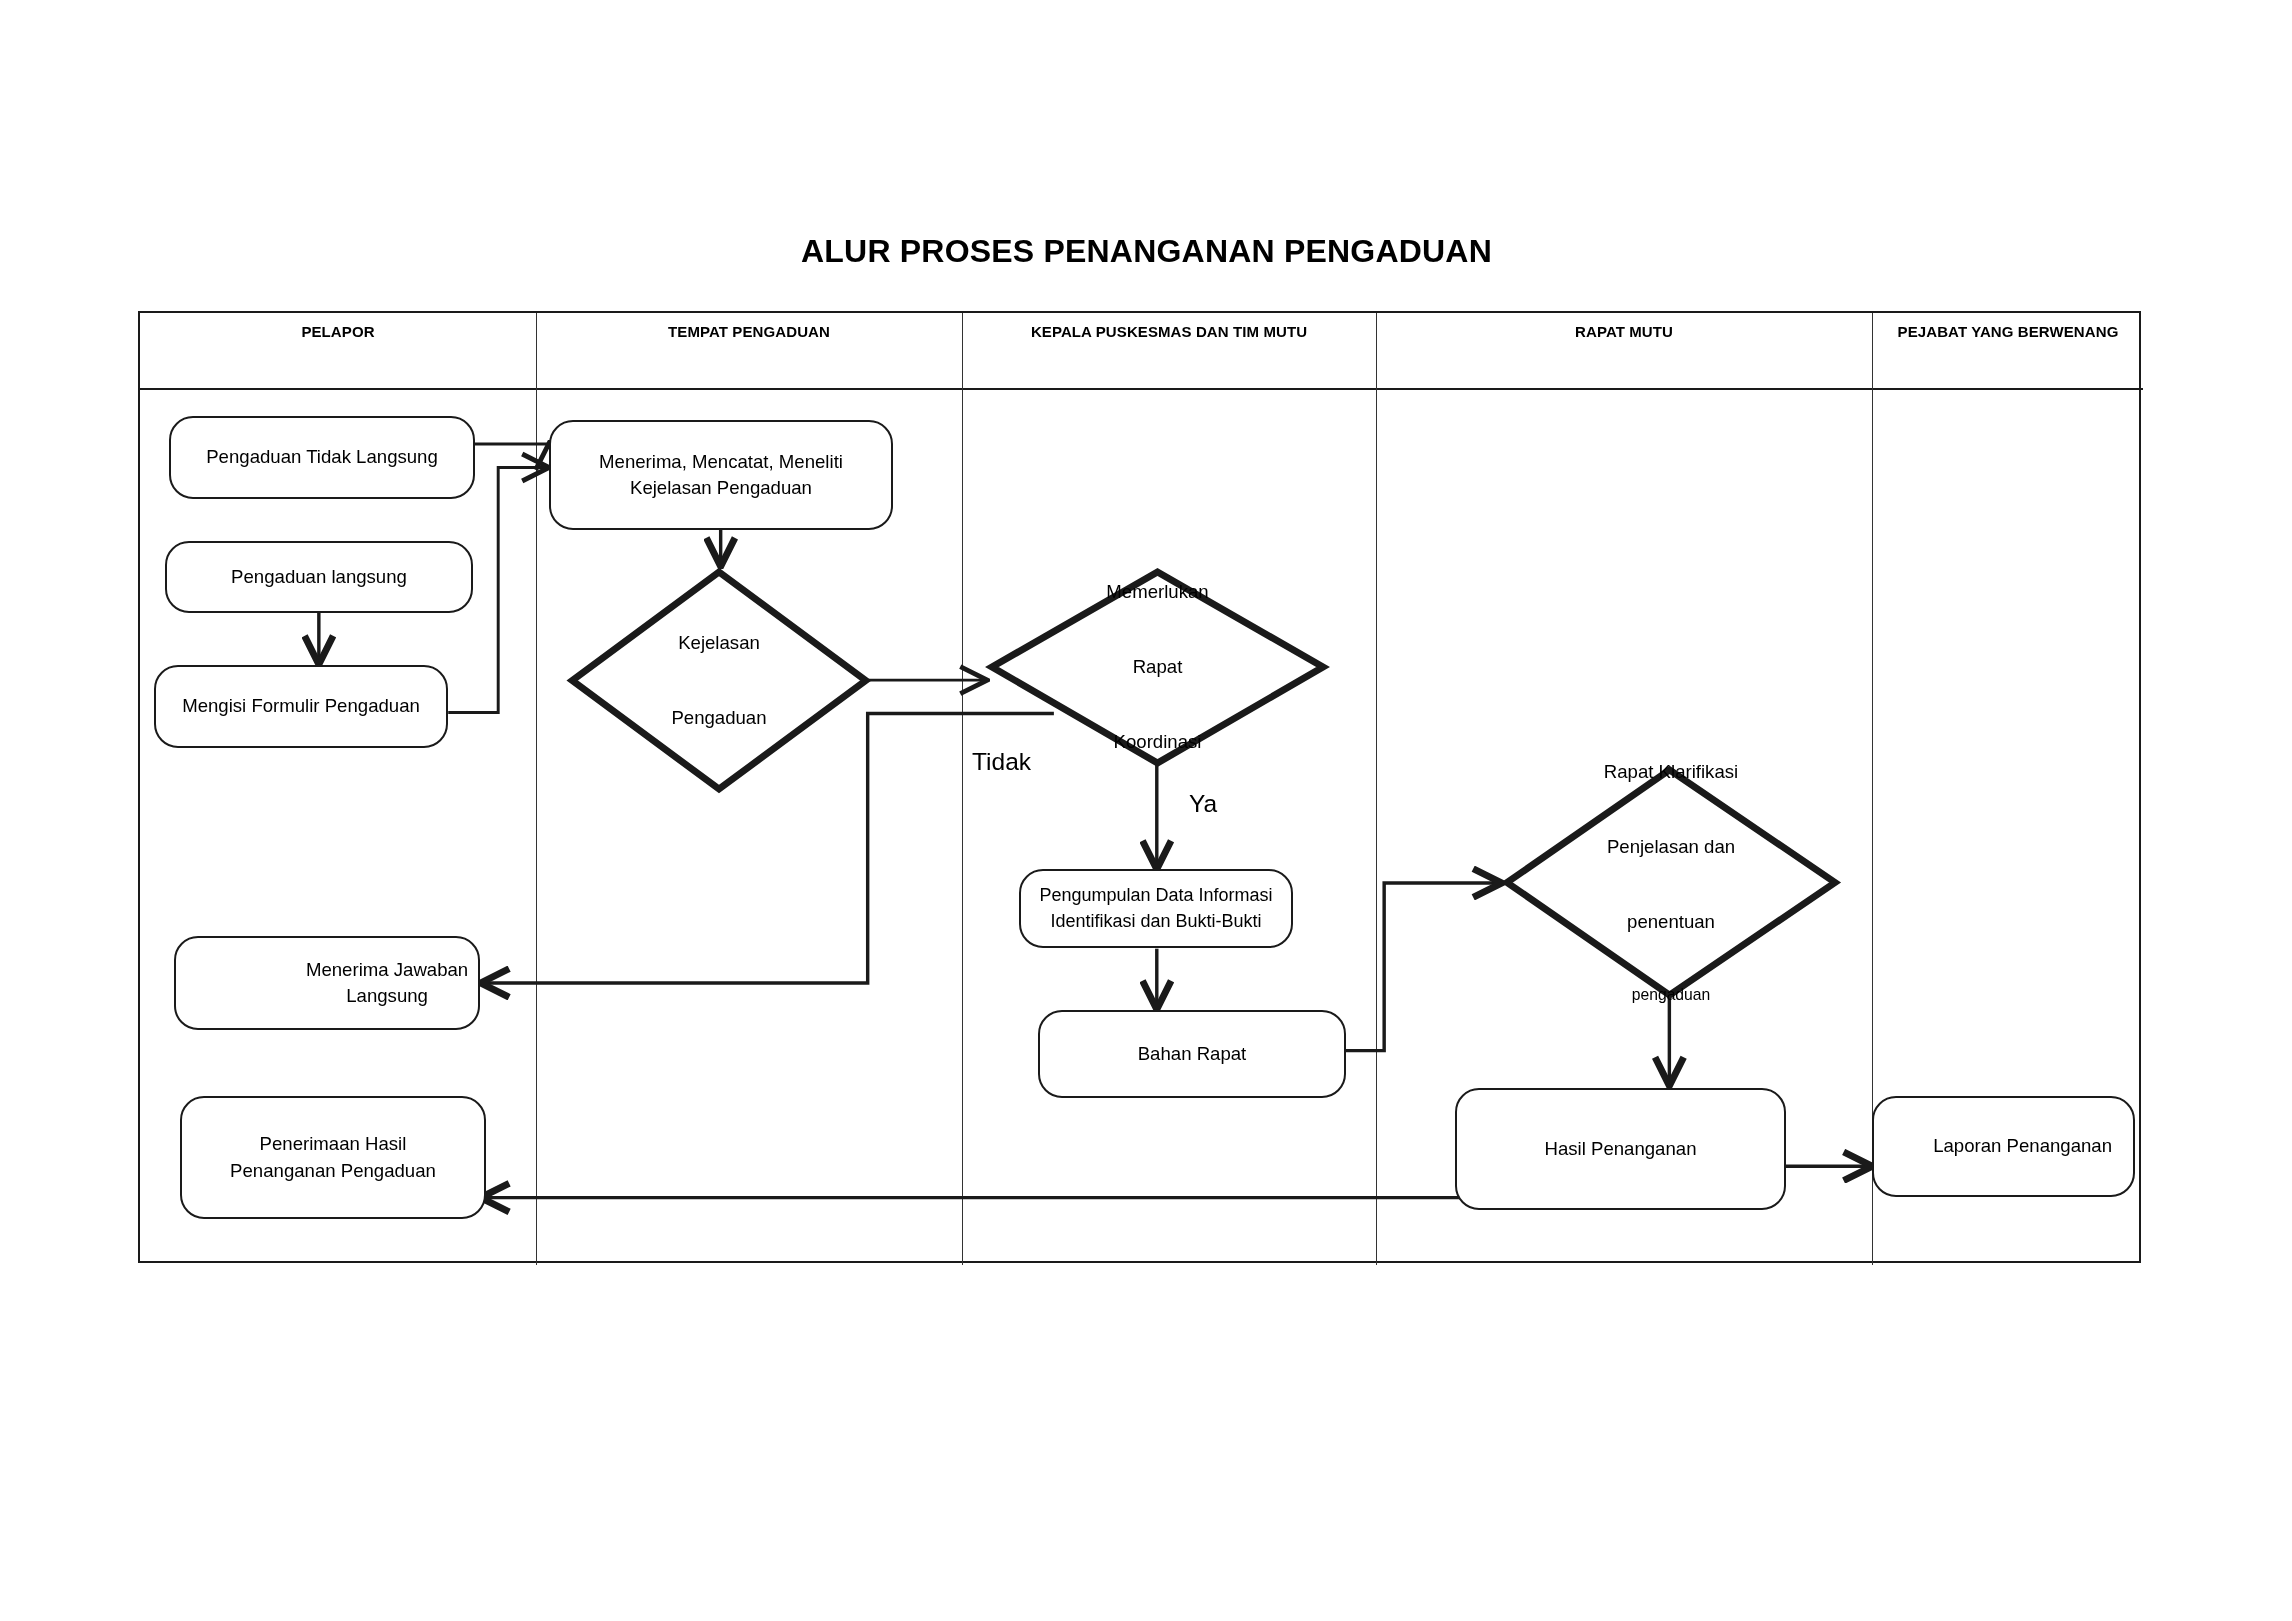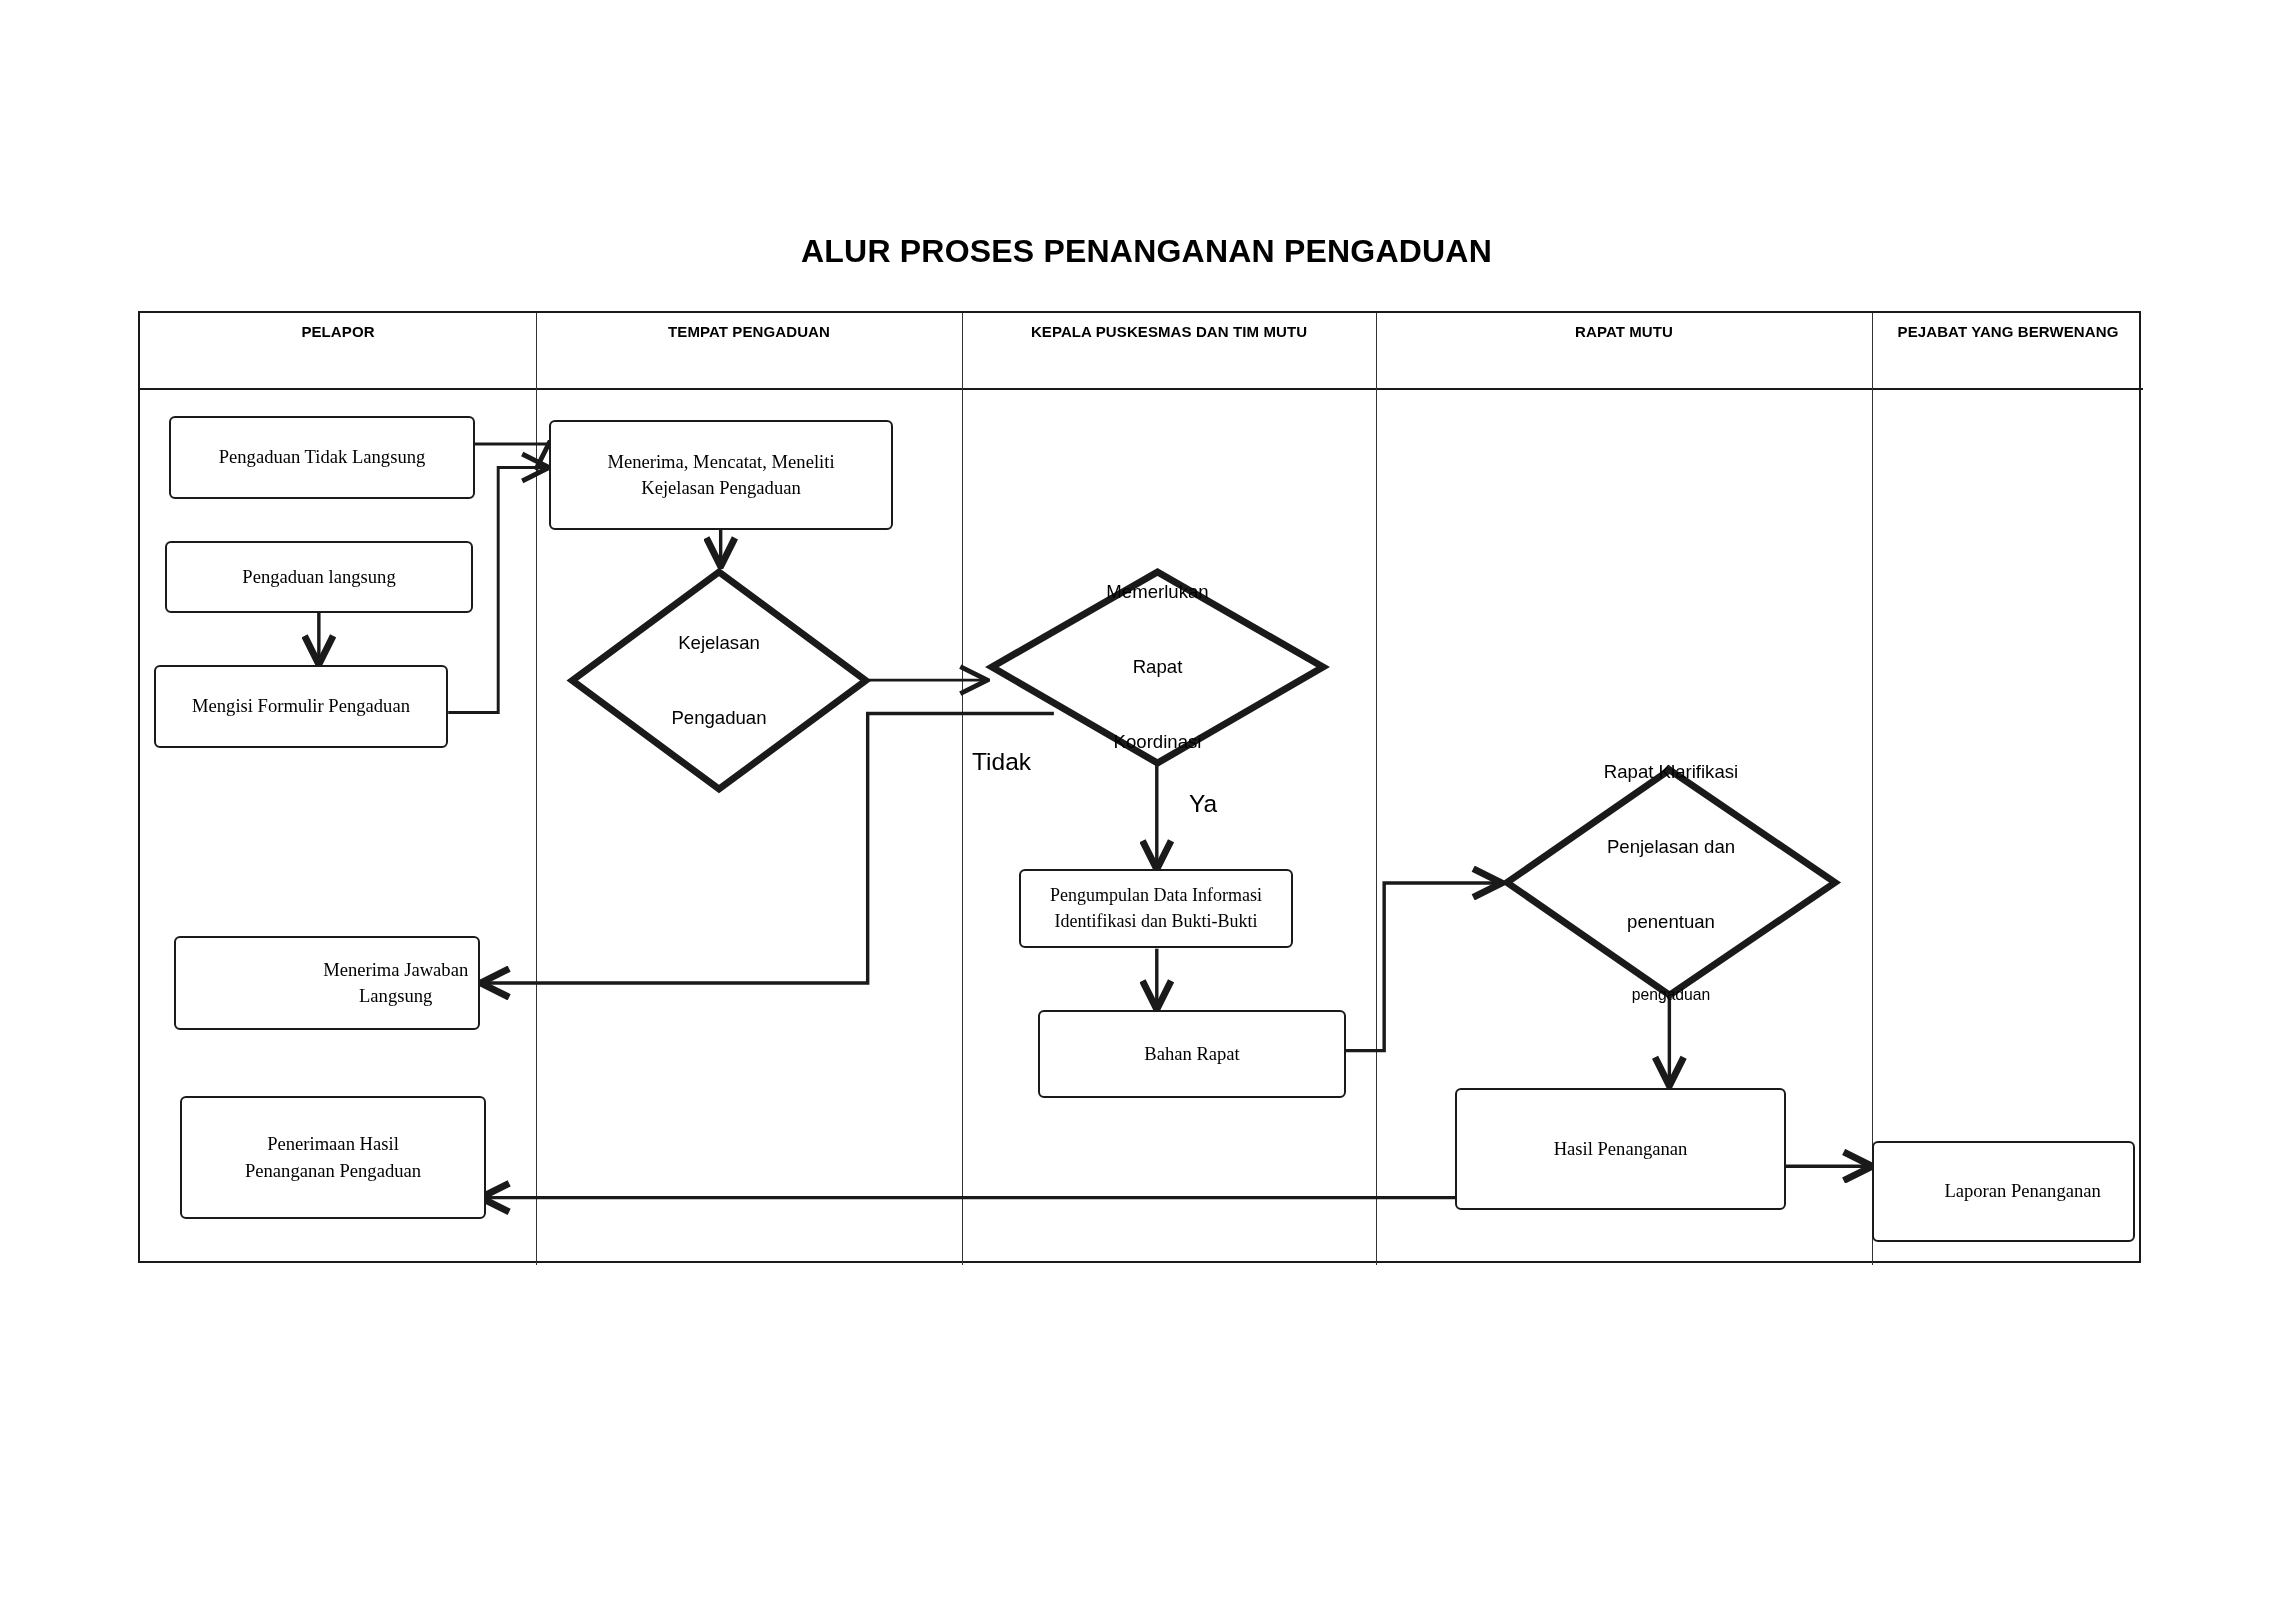--- a/index.html
+++ b/index.html
@@ -72,25 +72,24 @@
     position: absolute;
     box-sizing: border-box;
     background: #ffffff;
     display: flex;
     align-items: center;
     justify-content: center;
     text-align: center;
   }
   .proc {
     border: 2.9px solid #1a1a1a;
-    border-radius: 6px;
+    border-radius: 24px;
     font-size: 18.6px;
     line-height: 1.42;
     padding: 3.9px 9.8px;
-    font-family: Liberation Serif, serif;
   }
   .proc.small { font-size: 18px; }
   .diamond-wrap {
     position: absolute;
     background: transparent;
   }
   .diamond-wrap svg {
     position: absolute;
     left: 0; top: 0;
     overflow: visible;
@@ -261,18 +260,18 @@
       <span>Penjelasan dan</span>
       <span>penentuan</span>
       <span class="tiny">pengaduan</span>
     </div>
   </div>
 
   <div class="node proc" style="left:1455px; top:1088px; width:331px; height:122px;">
     <span>Hasil Penanganan</span>
   </div>
 
-  <div class="node proc" style="left:1872px; top:1141px; width:263px; height:101px;padding-left:48px;">
+  <div class="node proc" style="left:1872px; top:1096px; width:263px; height:101px;padding-left:48px;">
     <span>Laporan Penanganan</span>
   </div>
 
 </div>
 
 
 </body></html>

